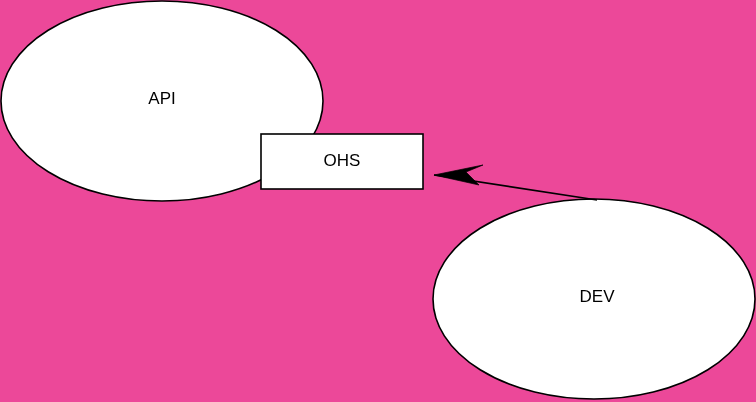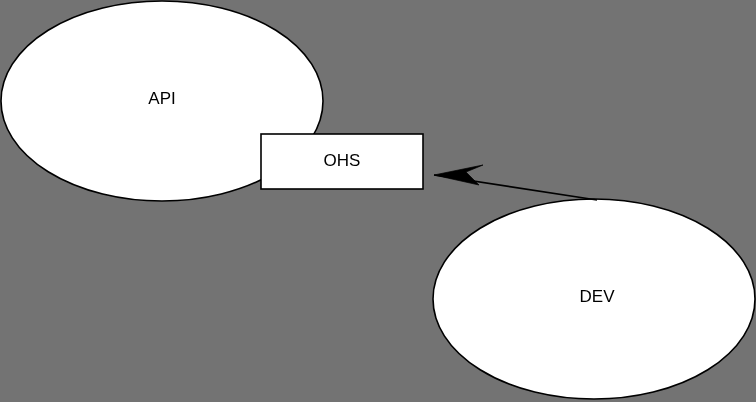--- a/index.html
+++ b/index.html
@@ -10,21 +10,21 @@
   body {
     width: 756px;
     height: 402px;
     font-family: "Liberation Sans", sans-serif;
     overflow: hidden;
   }
   #diagram-canvas {
     position: relative;
     width: 756px;
     height: 402px;
-    background: #737373;
+    background: #ec4899;
   }
   #diagram-svg {
     position: absolute;
     top: 0;
     left: 0;
     width: 756px;
     height: 402px;
     display: block;
   }
   .node-shape {

